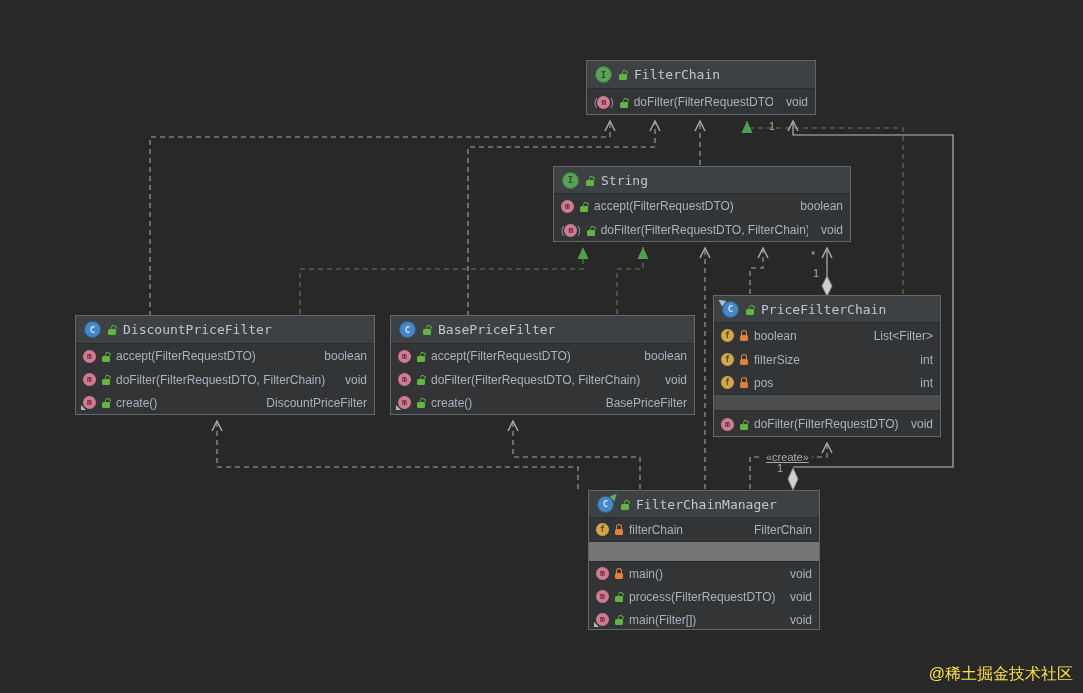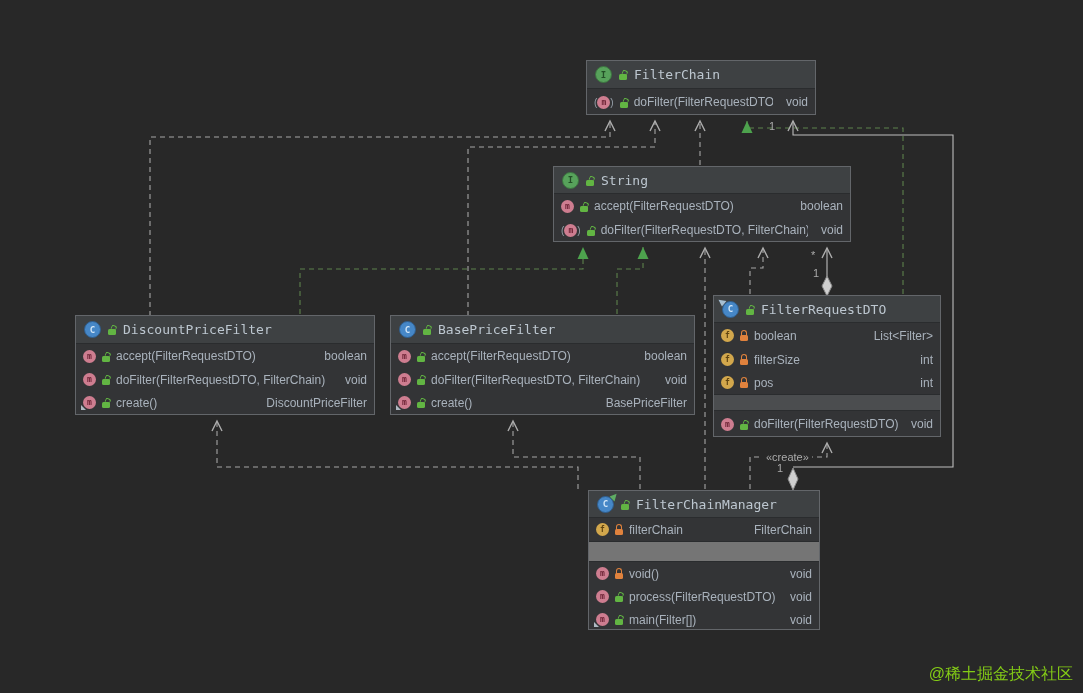--- a/index.html
+++ b/index.html
@@ -50,21 +50,21 @@
   .lock::before{content:"";position:absolute;top:0;width:4px;height:5px;border:1.5px solid var(--c);
       border-bottom:none;border-radius:3px 3px 0 0;}
   .lock-pub{--c:#62b543;}
   .lock-pub::before{left:3px;transform:rotate(18deg);transform-origin:bottom left;}
   .lock-priv{--c:#e0823d;}
   .lock-priv::before{left:2px;}
 
   .mult{position:absolute;z-index:3;font-size:11px;color:#ababab;line-height:13px;}
   .stereo{position:absolute;z-index:3;font-size:11px;color:#ababab;background:#282828;
           padding:0 3px;line-height:13px;}
-  .watermark{position:absolute;z-index:3;right:10px;bottom:8px;font-size:16px;color:#84cc16;
+  .watermark{position:absolute;z-index:3;right:10px;bottom:8px;font-size:16px;color:#fde047;
           font-family:"Liberation Sans",sans-serif;}
 </style>
 </head>
 <body>
 
 <div id="canvas">
 
   <svg class="edges" width="1083" height="693" viewBox="0 0 1083 693">
     <defs>
       <marker id="openGray" markerUnits="userSpaceOnUse" markerWidth="16" markerHeight="16" refX="13" refY="7" orient="auto">
@@ -182,21 +182,21 @@
       <span class="lock lock-pub"></span>
       <span class="lbl">create()</span>
       <span class="typ">BasePriceFilter</span>
     </div>
   </div>
 
   <div class="class-box" style="left:713px;top:295px;width:228px;height:142px;">
     <div class="hdr" style="height:27px;">
       <span class="ci ci-class">C<i class="run-overlay-light"></i></span>
       <span class="lock lock-pub"></span>
-      <span class="title">FilterRequestDTO</span>
+      <span class="title">PriceFilterChain</span>
     </div>
     <div class="row" style="height:25px;">
       <span class="mi mi-field">f</span>
       <span class="lock lock-priv"></span>
       <span class="lbl">boolean</span>
       <span class="typ">List&lt;Filter&gt;</span>
     </div>
     <div class="row" style="height:23px;">
       <span class="mi mi-field">f</span>
       <span class="lock lock-priv"></span>
@@ -227,37 +227,37 @@
     <div class="row" style="height:23px;">
       <span class="mi mi-field">f</span>
       <span class="lock lock-priv"></span>
       <span class="lbl">filterChain</span>
       <span class="typ">FilterChain</span>
     </div>
     <div class="sep-band" style="height:21px;background:#757575;"></div>
     <div class="row" style="height:23px;">
       <span class="mi mi-method">m</span>
       <span class="lock lock-priv"></span>
-      <span class="lbl">void()</span>
+      <span class="lbl">main()</span>
       <span class="typ">void</span>
     </div>
     <div class="row" style="height:23px;">
       <span class="mi mi-method">m</span>
       <span class="lock lock-pub"></span>
       <span class="lbl">process(FilterRequestDTO)</span>
       <span class="typ">void</span>
     </div>
     <div class="row" style="height:23px;">
       <span class="mi mi-method mi-static">m</span>
       <span class="lock lock-pub"></span>
       <span class="lbl">main(Filter[])</span>
       <span class="typ">void</span>
     </div>
   </div>
 
   <span class="mult" style="left:769px;top:120px;">1</span>
   <span class="mult" style="left:811px;top:249px;">*</span>
   <span class="mult" style="left:813px;top:267px;">1</span>
   <span class="mult" style="left:777px;top:462px;">1</span>
-  <span class="stereo" style="left:763px;top:451px;">«create»</span>
+  <span class="stereo" style="left:763px;top:451px;text-decoration:underline;">«create»</span>
 
   <span class="watermark">@稀土掘金技术社区</span>
 </div>
 
 </body></html>

